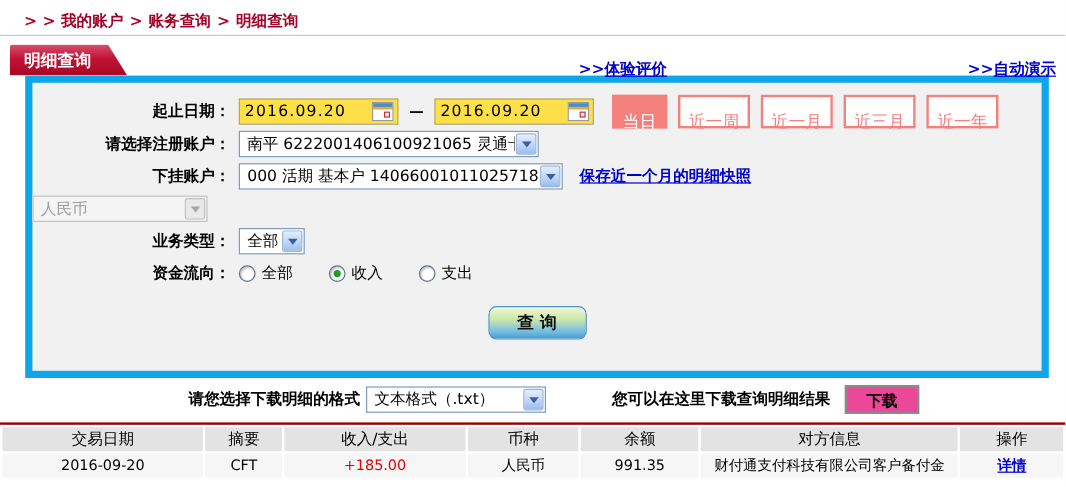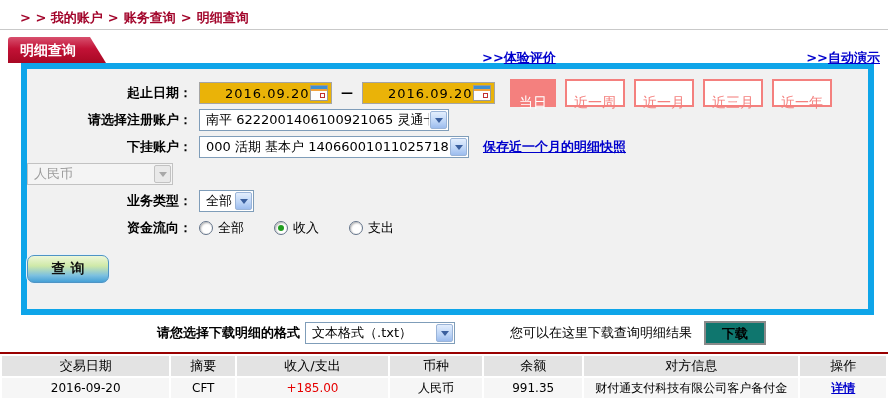--- a/index.html
+++ b/index.html
@@ -25,21 +25,21 @@
   .head-links a .lk-label { text-decoration:underline; }
 
   
   .panel { width:853px; height:252px; margin-left:21px; border:6px solid #0ea5e9;
     background:#f1f1f1; padding-top:13px; }
   .frow { display:flex; align-items:center; height:22px; margin-bottom:5px; }
   .flabel { width:165px; flex:none; text-align:right; font-weight:bold; font-size:13px; margin-right:7px; white-space:nowrap; }
 
   
   .dinput { display:inline-flex; align-items:center; height:22px; width:133px;
-    border:1px solid #a5a5a5; background:#eab308; padding:0 3px 0 25px; cursor:text; }
+    border:1px solid #a5a5a5; background:#fde047; padding:0 3px 0 4px; cursor:text; }
   .dtext { flex:1; font-size:13px; letter-spacing:1px; }
   .cal { position:relative; width:18px; height:16px; background:#fdfdfd; border:1px solid #999; flex:none; cursor:pointer; }
   .cal::before { content:""; position:absolute; left:0; right:0; top:0; height:3px;
     background:#3f8fd2; border-bottom:2px solid #f2a33c; }
   .cal::after { content:""; position:absolute; right:2px; bottom:2px; width:3px; height:3px; border:1px solid #c03030; }
   .ddash { margin:0 9px; font-weight:bold; }
 
   
   .qwrap { display:flex; margin-left:15px; gap:9px; }
   .qbtn { border:2px solid #f4807e; color:#f4807e; background:#fff; font-size:14px;
@@ -69,31 +69,31 @@
   .snap-link { margin-left:14px; color:#0000cc; font-size:13px; font-weight:bold; text-decoration:underline; cursor:pointer; }
 
   
   .radio-opt { display:inline-flex; align-items:center; cursor:pointer; margin-right:30px; font-size:13px; }
   .radio { position:relative; width:14px; height:14px; border-radius:50%; background:#fff;
     border:1px solid #64748a; box-shadow:inset 1px 1px 2px rgba(0,0,0,.3); margin-right:5px; flex:none; }
   .radio.checked::after { content:""; position:absolute; left:3px; top:3px; width:6px; height:6px;
     border-radius:50%; background:#1f9e1f; }
 
   
-  .qrow { display:flex; justify-content:flex-start; margin-top:16px; }
+  .qrow { display:flex; justify-content:center; margin-top:16px; }
   .query-btn { width:82px; height:28px; border:1px solid #4f94c4; border-radius:7px;
     background:linear-gradient(180deg,#eef7d8 0%,#cfe9a8 38%,#7cc0e0 75%,#45a0d6 100%);
     font-weight:bold; font-size:14px; color:#111; cursor:pointer;
     box-shadow:0 0 0 1px #e8f2fa; font-family:inherit; }
 
   
   .dlrow { display:flex; align-items:center; margin:6px 0 0 157px; height:24px; }
   .dl-label { font-weight:bold; font-size:13px; margin-right:5px; }
-  .dl-hint { font-weight:normal; font-size:13px; margin:0 12px 0 55px; }
-  .dl-btn { border:2px solid #8a8a8a; background:#0f766e; font-size:13px; font-weight:bold;
+  .dl-hint { font-weight:bold; font-size:13px; margin:0 12px 0 55px; }
+  .dl-btn { border:2px solid #8a8a8a; background:#ec4899; font-size:13px; font-weight:bold;
     padding:2px 16px; height:24px; cursor:pointer; font-family:inherit; }
 
   
   .tline { height:2px; background:#990000; margin-top:7px; }
   table.res { width:888px; border-collapse:separate; border-spacing:2px; table-layout:fixed; }
   table.res th { background:#e3e3e3; font-weight:normal; font-size:13px; height:20px; text-align:center; }
   table.res td { background:#f6f6f6; font-size:12px; height:20px; text-align:center; white-space:nowrap; overflow:hidden; }
   td.amount { color:#e60000; }
   td.action a { color:#0000cc; text-decoration:underline; cursor:pointer; font-weight:bold; }
 </style>

